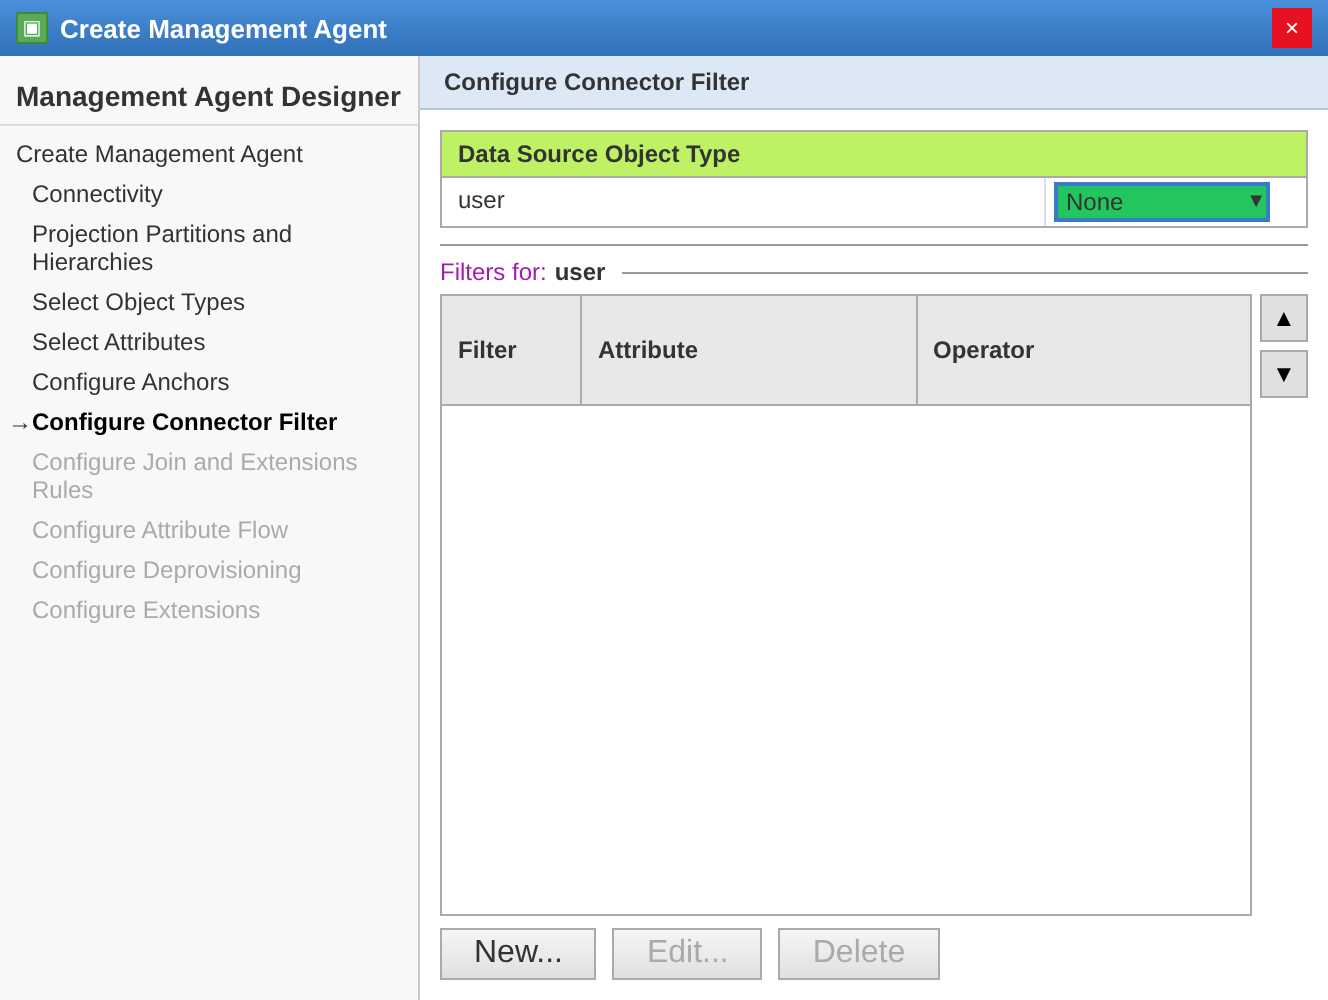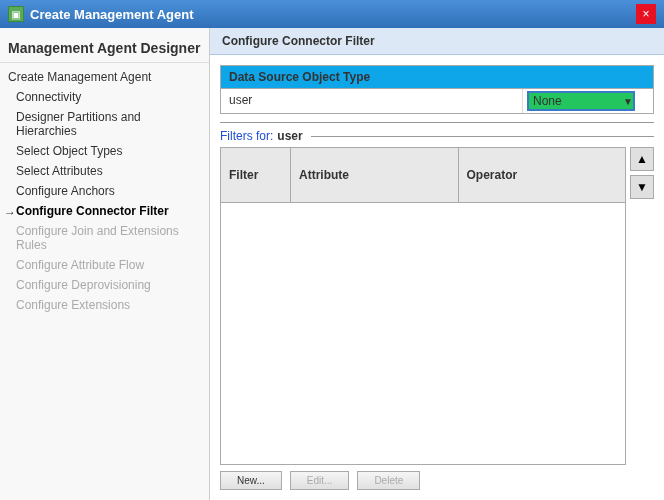--- a/index.html
+++ b/index.html
@@ -42,21 +42,21 @@
     .content-area { flex: 1; display: flex; flex-direction: column; background: #fff; }
 
     .content-header {
       background: #dce8f5; padding: 6px 12px; border-bottom: 1px solid #b0c8e0;
       font-weight: 600; color: #333; font-size: 12px;
     }
 
     .content-body { flex: 1; padding: 10px; display: flex; flex-direction: column; gap: 8px; }
 
     .table-section { border: 1px solid #aaa; }
-    .table-header { display: flex; background: #0ea5e9; border-bottom: 1px solid #aaa; }
+    .table-header { display: flex; background: #bef264; border-bottom: 1px solid #aaa; }
     .table-header-cell {
       padding: 4px 8px; font-weight: 600; color: #333; border-right: 1px solid #aaa;
     }
     .table-header-cell:first-child { flex: 1; }
     .table-header-cell:last-child { width: 120px; border-right: none; }
 
     .table-row { display: flex; border-bottom: 1px solid #ddd; }
     .table-row:last-child { border-bottom: none; }
     .table-cell { padding: 4px 8px; color: #333; border-right: 1px solid #ddd; }
     .table-cell:first-child { flex: 1; }
@@ -69,21 +69,21 @@
     .select-arrow {
       position: absolute; right: 2px; top: 50%; transform: translateY(-50%);
       pointer-events: none; font-size: 10px; color: #333;
     }
 
     .filters-section { display: flex; flex-direction: column; flex: 1; min-height: 0; }
     .filters-label {
       display: flex; align-items: center; gap: 4px; margin-bottom: 4px;
       border-top: 1px solid #999; padding-top: 6px;
     }
-    .filters-label-text { color: #1d4ed8; }
+    .filters-label-text { color: #a21caf; }
     .filters-for-value { font-weight: 700; color: #333; }
 
     .filters-container { display: flex; flex: 1; min-height: 0; }
 
     .filters-table { flex: 1; border: 1px solid #aaa; overflow-y: auto; }
     .filters-table-header { display: flex; background: #e8e8e8; border-bottom: 1px solid #aaa; position: sticky; top: 0; }
     .filters-table-header-cell {
       padding: 20px 8px; font-weight: 600; color: #333; border-right: 1px solid #aaa; flex: 1;
     }
     .filters-table-header-cell:first-child { flex: 0 0 70px; }
@@ -93,21 +93,21 @@
 
     .side-buttons { display: flex; flex-direction: column; gap: 4px; padding-left: 4px; }
     .arrow-btn {
       width: 24px; height: 24px; background: #e0e0e0; border: 1px solid #aaa;
       cursor: pointer; display: flex; align-items: center; justify-content: center; font-size: 12px;
     }
 
     .action-buttons { display: flex; gap: 8px; padding: 6px 0 0 0; }
     .action-btn {
       padding: 3px 16px; border: 1px solid #aaa; background: linear-gradient(to bottom, #f5f5f5, #e0e0e0);
-      cursor: pointer; color: #333; font-size: 10px;
+      cursor: pointer; color: #333; font-size: 16px;
     }
     .action-btn:disabled { color: #aaa; cursor: default; }
   </style>
 </head>
 <body>
 
 <div class="title-bar">
   <div class="title-bar-left">
     <div class="title-bar-icon">▣</div>
     <span class="title-bar-title">Create Management Agent</span>
@@ -115,21 +115,21 @@
   <button class="title-bar-close">×</button>
 </div>
 
 <div class="main-container">
 
   <div class="sidebar">
     <div class="sidebar-header">Management Agent Designer</div>
     <div id="sidebar-items-container">
         <div class="sidebar-item top-level">Create Management Agent</div>
         <div class="sidebar-item">Connectivity</div>
-        <div class="sidebar-item">Designer Partitions and Hierarchies</div>
+        <div class="sidebar-item">Projection Partitions and Hierarchies</div>
         <div class="sidebar-item">Select Object Types</div>
         <div class="sidebar-item">Select Attributes</div>
         <div class="sidebar-item">Configure Anchors</div>
         <div class="sidebar-item active">Configure Connector Filter</div>
         <div class="sidebar-item disabled">Configure Join and Extensions Rules</div>
         <div class="sidebar-item disabled">Configure Attribute Flow</div>
         <div class="sidebar-item disabled">Configure Deprovisioning</div>
         <div class="sidebar-item disabled">Configure Extensions</div>
       </div>
   </div>

